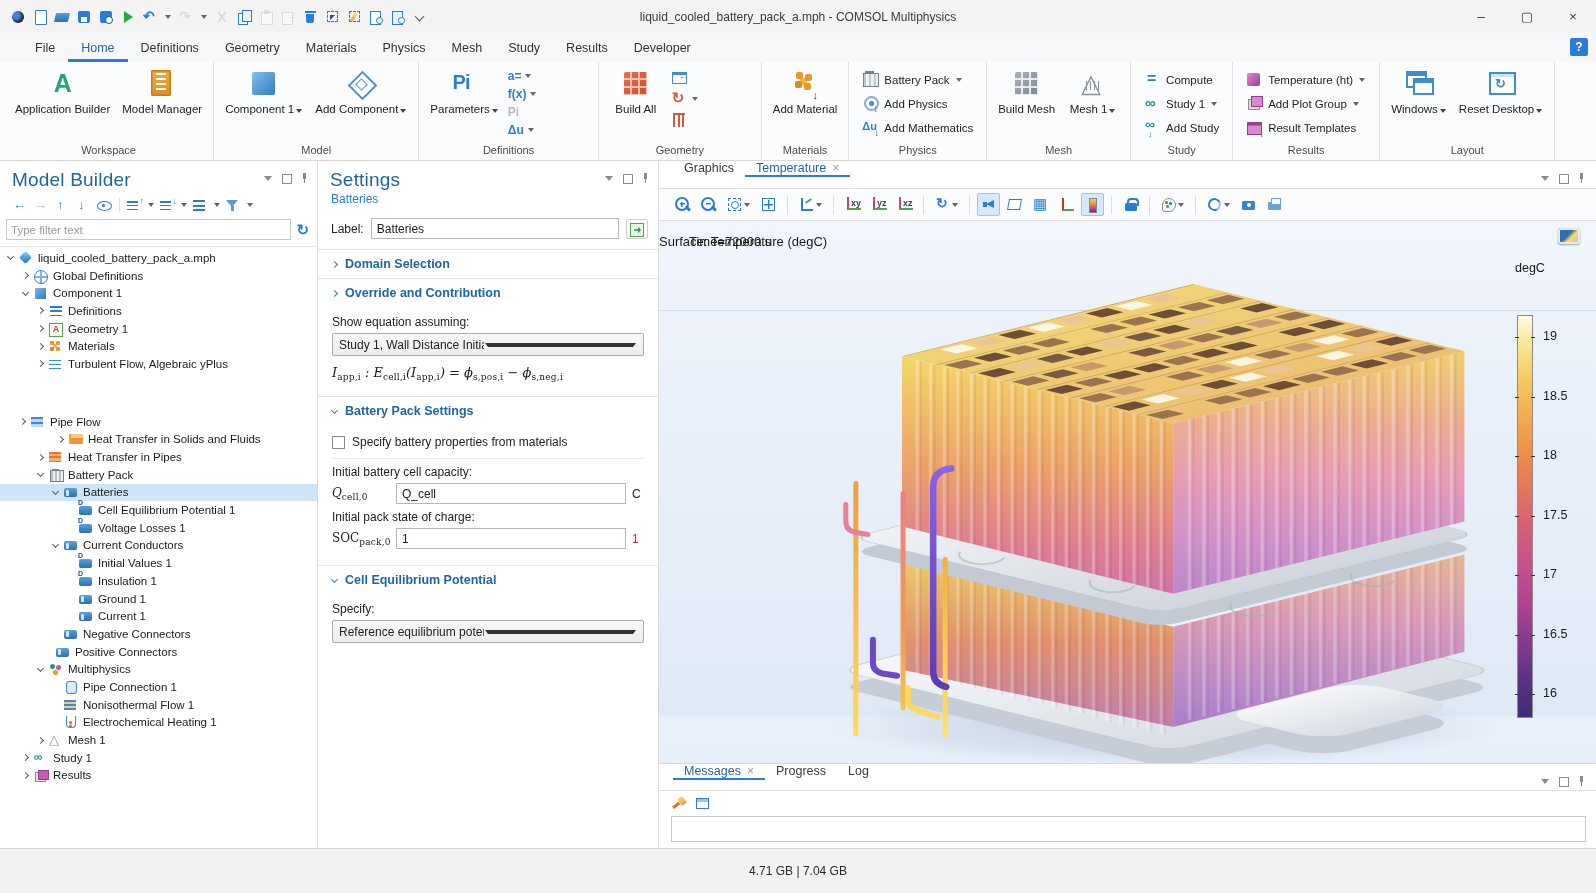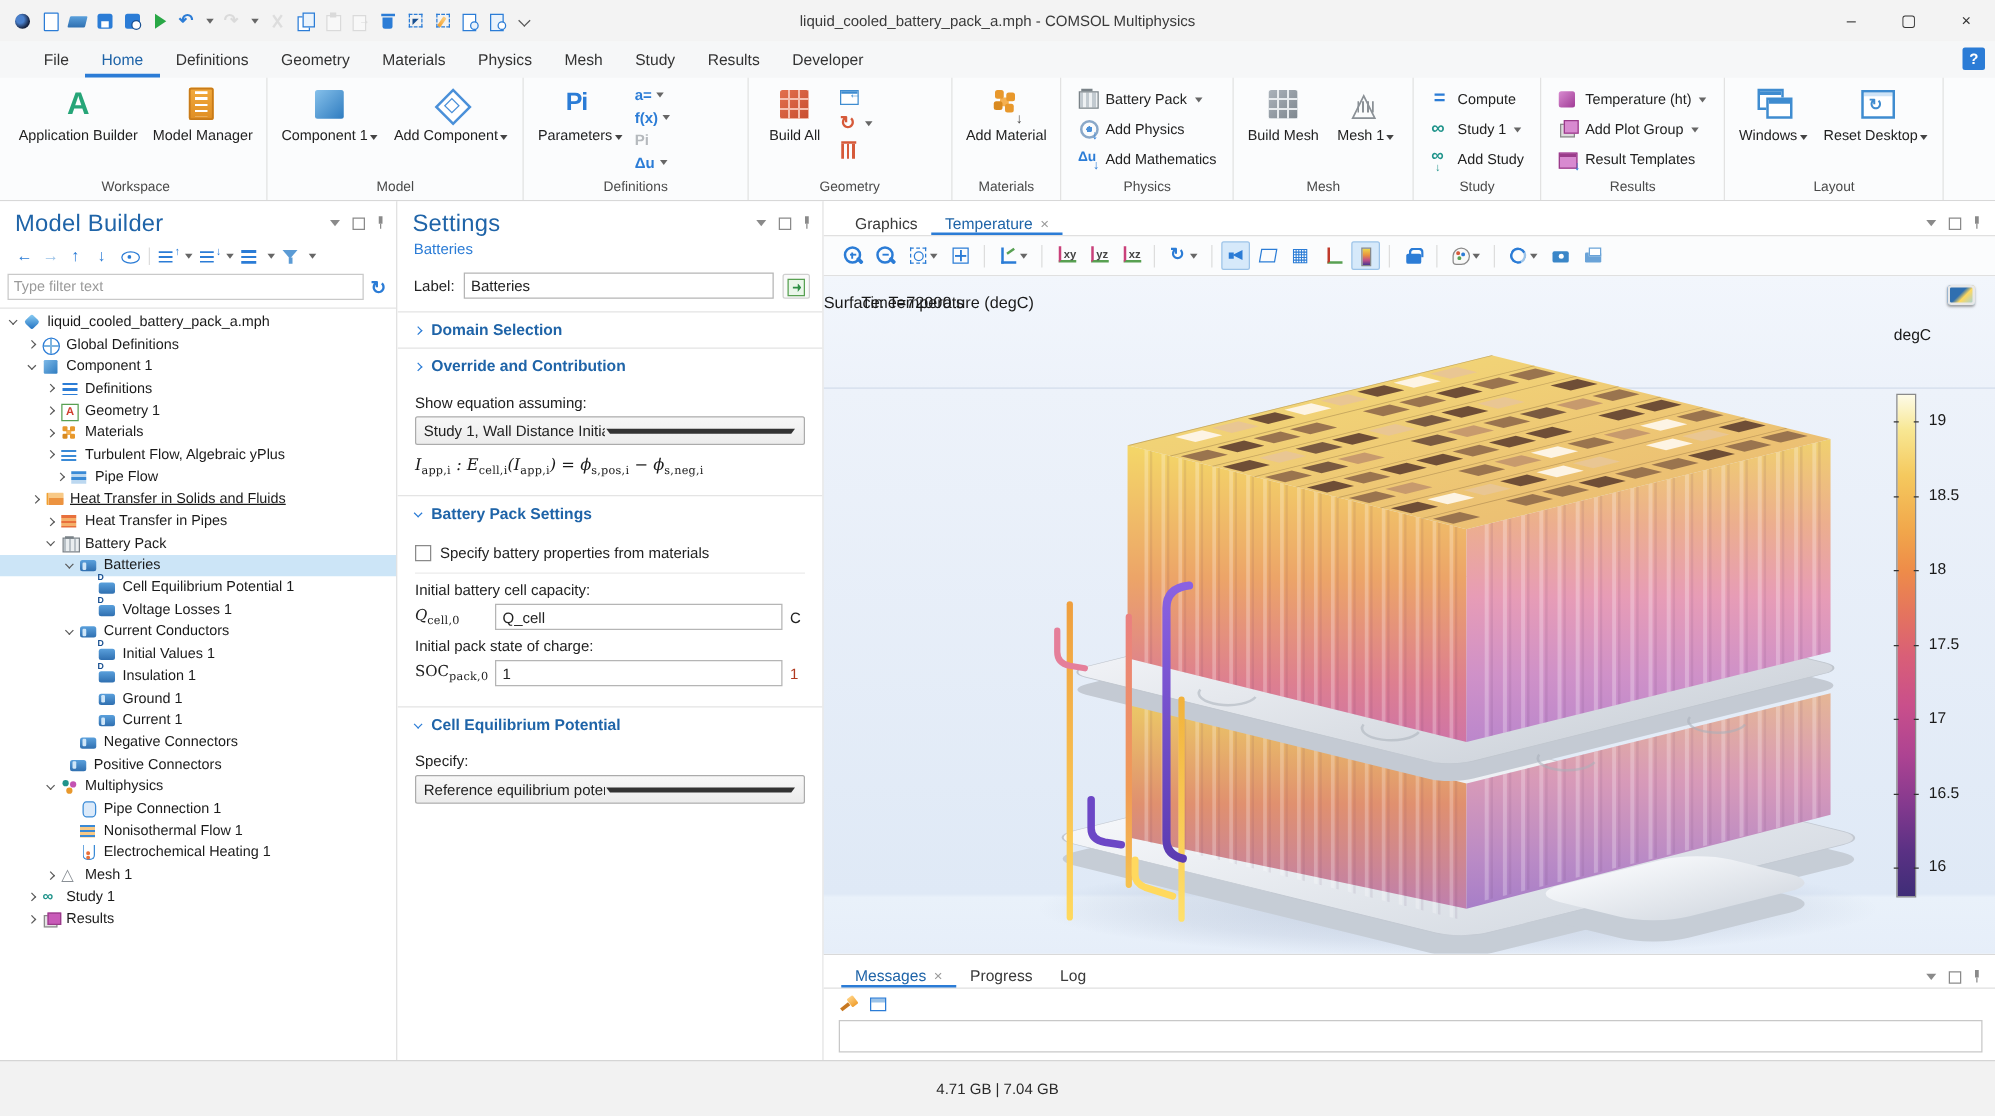--- a/index.html
+++ b/index.html
@@ -194,21 +194,21 @@
 .cbx{width:13px;height:13px;border:1px solid #8a8a8a;background:#fff;flex:none}
 .cbxlab{font-size:12px;color:#222}
 .hdiv{border-top:1px solid #ececec;margin:9px 0 0}
 .symrow{display:flex;align-items:center;gap:6px;margin:3px 0 6px}
 .symlab{width:58px;font-size:12px;color:#222;font-family:"DejaVu Serif",serif;flex:none}
 .syminput{flex:1;height:21px;border:1px solid #b5b5b5;font-size:12px;padding:0 5px;color:#222;font-family:inherit}
 .unit{width:12px;font-size:12px;color:#222;flex:none}
 .unit.red{color:#b0391f}
 
 .rightcol{flex:1;display:flex;flex-direction:column;min-width:0;background:#fff}
-.ptabs{height:28px;display:flex;align-items:flex-end;border-bottom:1px solid #e0e0e0;background:#fff;padding-left:14px;position:relative}
+.ptabs{height:28px;display:flex;align-items:flex-start;border-bottom:1px solid #e0e0e0;background:#fff;padding-left:14px;position:relative}
 .ptab{display:flex;align-items:center;gap:6px;padding:0 11px;font-size:12.5px;color:#3a3a3a;border-bottom:2px solid transparent}
 .ptab.on{color:#1f64a8;border-bottom-color:#2b7cd6}
 .tclose{color:#9a9a9a;font-size:12px}
 .ptabs .pctls{position:absolute;right:10px;top:8px}
 .gtoolbar{height:32px;display:flex;align-items:center;gap:3px;padding-left:12px;background:#fbfcfd;border-bottom:1px solid #e0e0e0}
 .gbtn{display:flex;align-items:center;padding:2px 2px;border-radius:2px;border:1px solid transparent}
 .gbtn.gsel{background:#d6e9fa;border-color:#9cc3e8}
 .gsep{width:1px;height:18px;background:#ddd;margin:0 4px}
 .gi{width:17px;height:17px;position:relative;display:inline-block}
 .g-zoom-in::before{content:"";position:absolute;left:1px;top:1px;width:10px;height:10px;border:2px solid #2b7cd6;border-radius:50%;background:linear-gradient(#2b7cd6,#2b7cd6) center/5px 1.5px no-repeat,linear-gradient(#2b7cd6,#2b7cd6) center/1.5px 5px no-repeat}
@@ -558,28 +558,28 @@
             <span class="tico t-materials"></span>
             <span>Materials</span>
           </div>
           <div class="trow" style="padding-left: 34px;">
             <span class="xw">
               <span class="chv r"></span>
             </span>
             <span class="tico t-flow"></span>
             <span>Turbulent Flow, Algebraic yPlus</span>
           </div>
-          <div class="trow" style="padding-left: 42px;">
+          <div class="trow" style="padding-left: 16px; margin-top: 40px;">
             <span class="xw">
               <span class="chv r"></span>
             </span>
             <span class="tico t-pipeflow"></span>
             <span>Pipe Flow</span>
           </div>
-          <div class="trow" style="padding-left: 22px; text-decoration: underline;">
+          <div class="trow" style="padding-left: 54px;">
             <span class="xw">
               <span class="chv r"></span>
             </span>
             <span class="tico t-heat"></span>
             <span>Heat Transfer in Solids and Fluids</span>
           </div>
           <div class="trow" style="padding-left: 34px;">
             <span class="xw">
               <span class="chv r"></span>
             </span>

